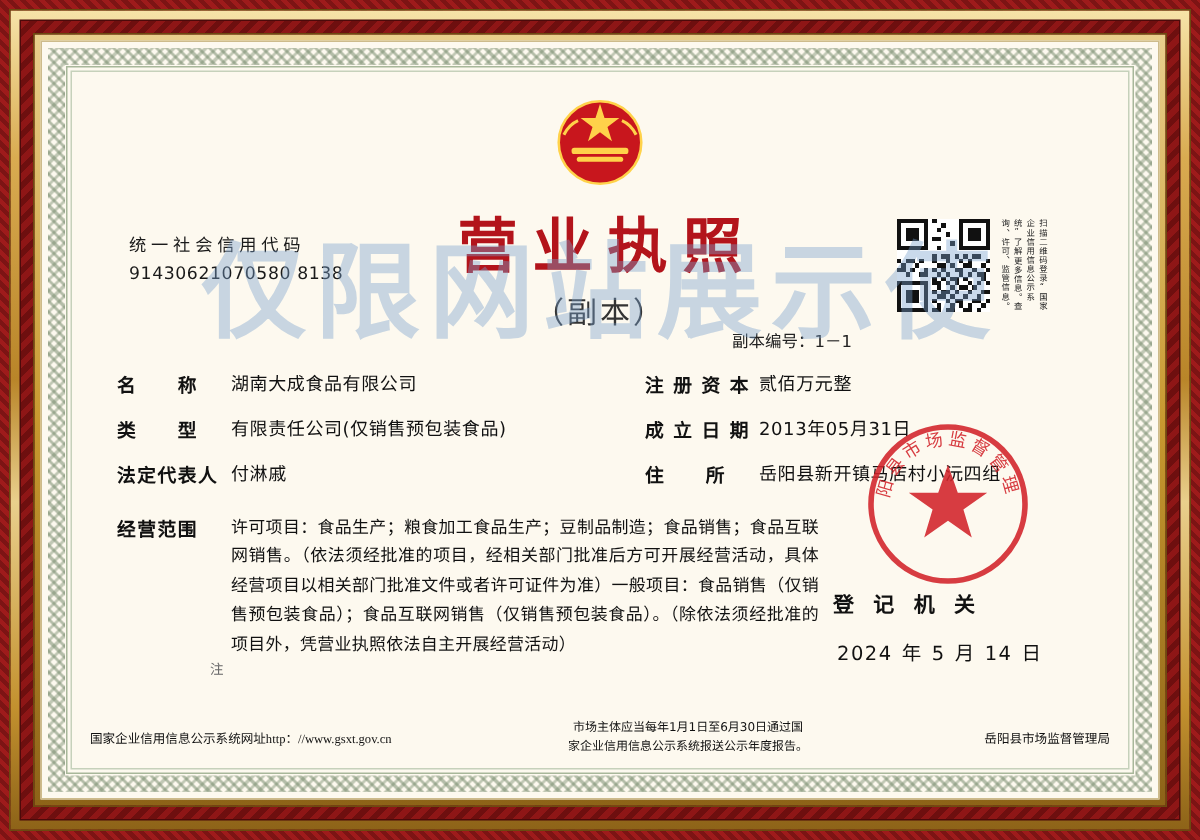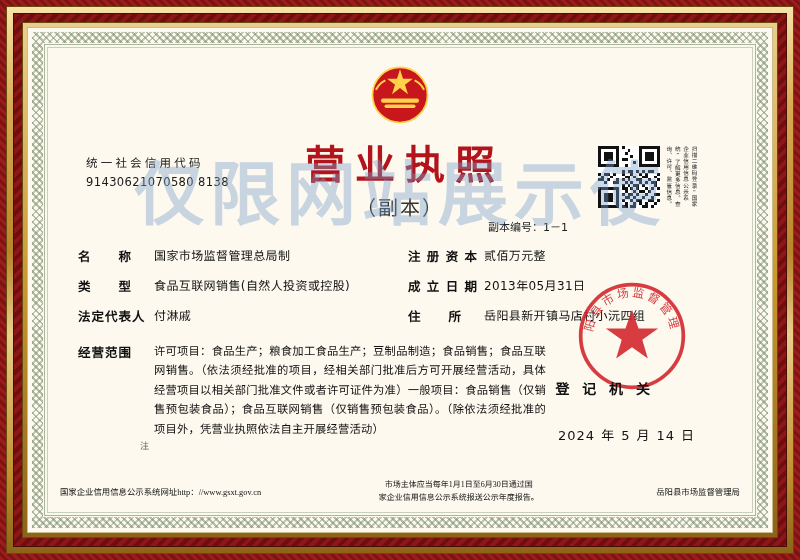--- a/index.html
+++ b/index.html
@@ -211,20 +211,21 @@
   .fields {
     position: absolute;
     left: 28px;
     right: 20px;
     top: 196px;
     z-index: 4;
   }
   .row {
     display: flex;
     margin-bottom: 11px;
+    gap: 22px;
   }
   .col-left { width: 330px; display: flex; }
   .col-right { flex: 1; display: flex; }
   .lbl {
     width: 76px;
     flex: 0 0 76px;
     font-size: 12.5px;
     color: #111;
     font-weight: bold;
     letter-spacing: 1px;
@@ -262,21 +263,21 @@
     right: 62px;
     bottom: 118px;
     width: 112px;
     height: 112px;
     z-index: 6;
     opacity: .88;
   }
   .registrar {
     position: absolute;
     right: 96px;
-    bottom: 112px;
+    bottom: 98px;
     font-size: 14px;
     font-weight: bold;
     color: #111;
     letter-spacing: 4px;
     z-index: 7;
   }
   .issue-date {
     position: absolute;
     right: 52px;
     bottom: 66px;
@@ -297,21 +298,20 @@
     align-items: flex-start;
     justify-content: space-between;
     font-size: 8.4px;
     color: #111;
     z-index: 4;
   }
   .footer-center {
     text-align: center;
     line-height: 1.55;
     font-size: 8px;
-    font-family: Liberation Serif, serif;
   }
   .footer-left, .footer-right { padding-top: 6px; font-family: Liberation Serif, serif; }
 
   .tiny-mark {
     position: absolute;
     left: 50%;
     bottom: 58px;
     transform: translateX(-260px);
     font-size: 9px;
     color: #666;
@@ -461,32 +461,32 @@
 
       <div class="serial">
         <span>副本编号：</span><span>1－1</span>
       </div>
 
       <div class="fields">
 
         <div class="row">
           <div class="col-left">
             <div class="lbl spread">名　　称</div>
-            <div class="val">国家市场监督管理总局制</div>
+            <div class="val">湖南大成食品有限公司</div>
           </div>
           <div class="col-right">
             <div class="lbl spread">注 册 资 本</div>
             <div class="val">贰佰万元整</div>
           </div>
         </div>
 
         <div class="row">
           <div class="col-left">
             <div class="lbl spread">类　　型</div>
-            <div class="val">食品互联网销售(自然人投资或控股)</div>
+            <div class="val">有限责任公司(仅销售预包装食品)</div>
           </div>
           <div class="col-right">
             <div class="lbl spread">成 立 日 期</div>
             <div class="val">2013年05月31日</div>
           </div>
         </div>
 
         <div class="row">
           <div class="col-left">
             <div class="lbl">法定代表人</div>

